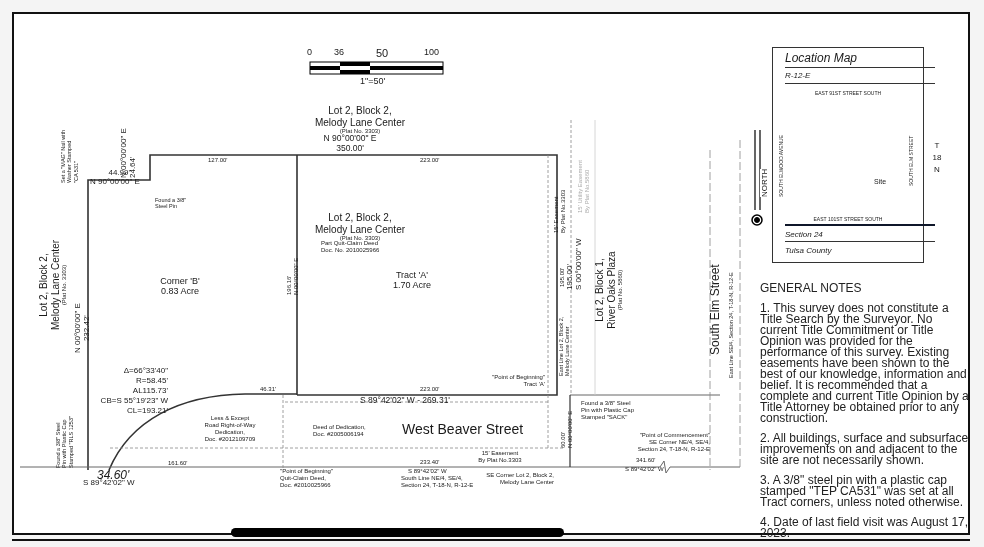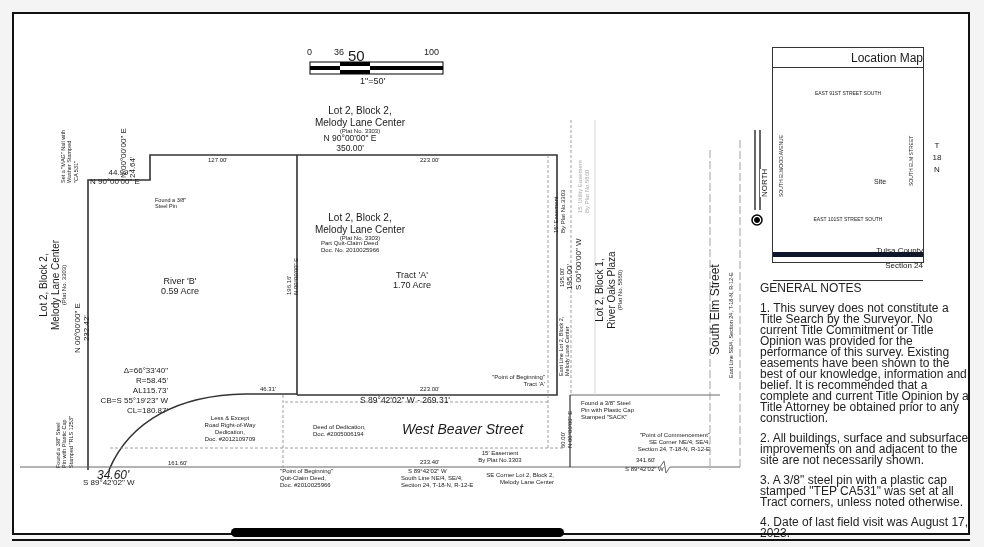--- a/index.html
+++ b/index.html
@@ -5,21 +5,21 @@
   html,body{margin:0;padding:0;}
   body{width:984px;height:547px;background:#f4f4f4;position:relative;overflow:hidden;font-family:"Liberation Sans",sans-serif;color:#1a1a1a;}
   .sheet{position:absolute;left:12px;top:12px;width:958px;height:523px;background:#fff;border:2px solid #111;box-sizing:border-box;}
   .t{position:absolute;white-space:nowrap;line-height:1.15;font-family:"Liberation Sans",sans-serif;}
   .c{text-align:center;}
   .r{text-align:right;}
   .rot{transform-origin:left top;}
   .gray{color:#aaa;}
   svg.draw{position:absolute;left:0;top:0;}
   .locmap{position:absolute;left:772px;top:47px;width:152px;height:216px;border:1px solid #333;box-sizing:border-box;background:#fff;}
-  .locmap .row{position:absolute;left:0;width:100%;text-align:right;border-bottom:1px solid #333;box-sizing:border-box;}
+  .locmap .row{position:absolute;left:12px;width:100%;text-align:left;border-bottom:1px solid #333;box-sizing:border-box;font-style:italic;}
   .notes{position:absolute;left:760px;top:283px;width:212px;font-size:12px;line-height:11px;color:#222;}
   .notes p{margin:0 0 9px 0;white-space:normal;}
   .scroll-thumb{position:absolute;left:231px;top:528px;width:333px;height:9px;border-radius:5px;background:#000;}
   .bottom-bar{position:absolute;left:12px;top:539px;width:958px;height:8px;border-top:2px solid #111;}
 </style>
 </head>
 <body>
 
 <div class="sheet"></div>
 
@@ -68,21 +68,21 @@
     <rect x="789" y="103" width="118" height="112"></rect>
     <line x1="848" y1="103" x2="848" y2="215"></line>
     <line x1="789" y1="160" x2="907" y2="160"></line>
   </g>
   <rect x="892" y="179" width="8" height="6" fill="#000"></rect>
   <line x1="892" y1="179" x2="892" y2="188" stroke="#000" stroke-width="1"></line>
 </svg>
 
 <div class="t" style="left:307px;top:47px;font-size:9px;">0</div>
 <div class="t" style="left:334px;top:47px;font-size:9px;">36</div>
-<div class="t" style="left:348px;top:47px;font-size:15px;">50</div>
+<div class="t" style="left:376px;top:47px;font-size:11px;">50</div>
 <div class="t" style="left:424px;top:47px;font-size:9px;">100</div>
 <div class="t" style="left:360px;top:76px;font-size:9px;">1"=50'</div>
 
 <div class="t c" style="left:295px;top:105px;width:130px;font-size:10px;">
   <div>Lot 2, Block 2,</div>
   <div>Melody Lane Center</div>
   <div style="font-size:6px;">(Plat No. 3303)</div>
 </div>
 <div class="t c" style="left:300px;top:134px;width:100px;font-size:8.5px;">
   <div>N 90°00'00" E</div>
@@ -111,22 +111,22 @@
   <div>Lot 2, Block 2,</div>
   <div>Melody Lane Center</div>
   <div style="font-size:6px;">(Plat No. 3303)</div>
 </div>
 <div class="t" style="left:321px;top:240px;font-size:6px;">
   <div>Part Quit-Claim Deed</div>
   <div>Doc. No. 2010025966</div>
 </div>
 
 <div class="t c" style="left:150px;top:276px;width:60px;font-size:9px;">
-  <div>River 'B'</div>
-  <div>0.59 Acre</div>
+  <div>Corner 'B'</div>
+  <div>0.83 Acre</div>
 </div>
 <div class="t c" style="left:382px;top:270px;width:60px;font-size:9px;">
   <div>Tract 'A'</div>
   <div>1.70 Acre</div>
 </div>
 <div class="t rot" style="left:286px;top:295px;font-size:6px;transform:rotate(-90deg);">
   <div>196.16'</div>
   <div>N 00°00'00" E</div>
 </div>
 
@@ -138,21 +138,21 @@
 <div class="t rot" style="left:73px;top:353px;font-size:8px;transform:rotate(-90deg);">
   <div>N 00°00'00" E</div>
   <div class="c">232.42'</div>
 </div>
 
 <div class="t r" style="left:90px;top:366px;width:78px;font-size:8px;line-height:10px;">
   <div>Δ=66°33'40"</div>
   <div>R=58.45'</div>
   <div>AL115.73'</div>
   <div>CB=S 55°19'23" W</div>
-  <div>CL=180.87'</div>
+  <div>CL=193.21'</div>
 </div>
 <div class="t rot" style="left:55px;top:468px;font-size:5.5px;transform:rotate(-90deg);">
   <div>Found a 3/8" Steel</div>
   <div>Pin with Plastic Cap</div>
   <div>Stamped "RLS 1253"</div>
 </div>
 
 <div class="t" style="left:260px;top:386px;font-size:6px;">46.31'</div>
 <div class="t" style="left:420px;top:386px;font-size:6px;">223.00'</div>
 <div class="t" style="left:360px;top:396px;font-size:8.5px;">S 89°42'02" W - 269.31'</div>
@@ -160,21 +160,21 @@
 <div class="t c" style="left:190px;top:415px;width:80px;font-size:6px;">
   <div>Less &amp; Except</div>
   <div>Road Right-of-Way</div>
   <div>Dedication,</div>
   <div>Doc. #2012109709</div>
 </div>
 <div class="t" style="left:313px;top:424px;font-size:6px;">
   <div>Deed of Dedication,</div>
   <div>Doc. #2005006194</div>
 </div>
-<div class="t" style="left:402px;top:421px;font-size:14px;font-style:italic;">West Beaver Street</div>
+<div class="t" style="left:402px;top:421px;font-size:14px;">West Beaver Street</div>
 <div class="t c" style="left:470px;top:450px;width:60px;font-size:6px;">
   <div>15' Easement</div>
   <div>By Plat No.3303</div>
 </div>
 
 <div class="t r" style="left:475px;top:374px;width:70px;font-size:6px;">
   <div>"Point of Beginning"</div>
   <div>Tract 'A'</div>
 </div>
 
@@ -235,21 +235,22 @@
   <div>SE Corner Lot 2, Block 2,</div>
   <div>Melody Lane Center</div>
 </div>
 
 <div class="t rot" style="left:709px;top:355px;font-size:12px;transform:rotate(-90deg);">South Elm Street</div>
 <div class="t rot" style="left:728px;top:378px;font-size:5.5px;transform:rotate(-90deg);">East Line SE/4, Section 24, T-18-N, R-12-E</div>
 <div class="t rot" style="left:760px;top:197px;font-size:8px;background:#fff;transform:rotate(-90deg);">NORTH</div>
 
 <div class="locmap">
   <div class="row" style="top:0;height:20px;font-size:12px;line-height:20px;">Location Map</div>
-  <div class="row" style="top:176px;height:29px;font-size:8px;line-height:17px;border-top:5px solid #0f172a;margin-top:28px;">Section 24</div>
+  <div class="row" style="top:20px;height:16px;font-size:8px;line-height:16px;">R-12-E</div>
+  <div class="row" style="top:176px;height:18px;font-size:8px;line-height:17px;border-top:2px solid #0f172a;">Section 24</div>
   <div class="row" style="top:193px;height:21px;font-size:8px;line-height:19px;border-bottom:none;">Tulsa County</div>
 </div>
 <div class="t c" style="left:789px;top:91px;width:118px;font-size:5px;">EAST 91ST STREET SOUTH</div>
 <div class="t c" style="left:789px;top:217px;width:118px;font-size:5px;">EAST 101ST STREET SOUTH</div>
 <div class="t rot" style="left:779px;top:197px;font-size:5px;transform:rotate(-90deg);">SOUTH ELWOOD AVENUE</div>
 <div class="t rot" style="left:909px;top:186px;font-size:5px;transform:rotate(-90deg);">SOUTH ELM STREET</div>
 <div class="t" style="left:874px;top:178px;font-size:7px;">Site</div>
 <div class="t c" style="left:930px;top:140px;width:14px;font-size:8px;line-height:12px;">
   <div>T</div>
   <div>18</div>

